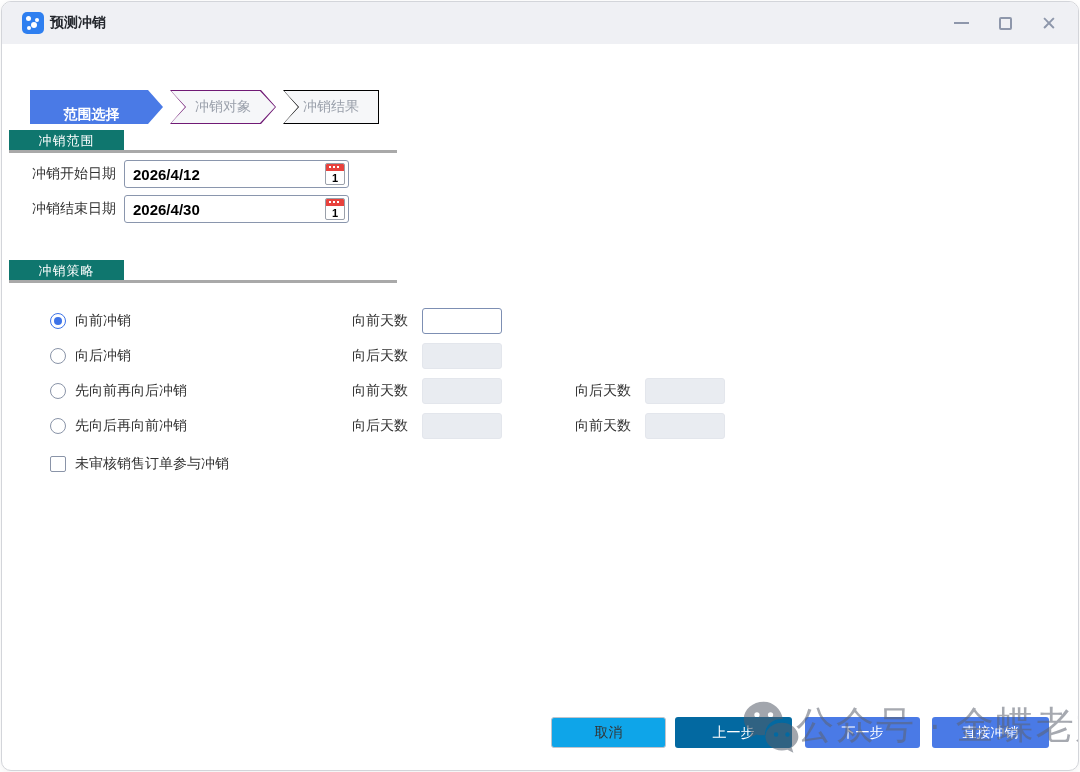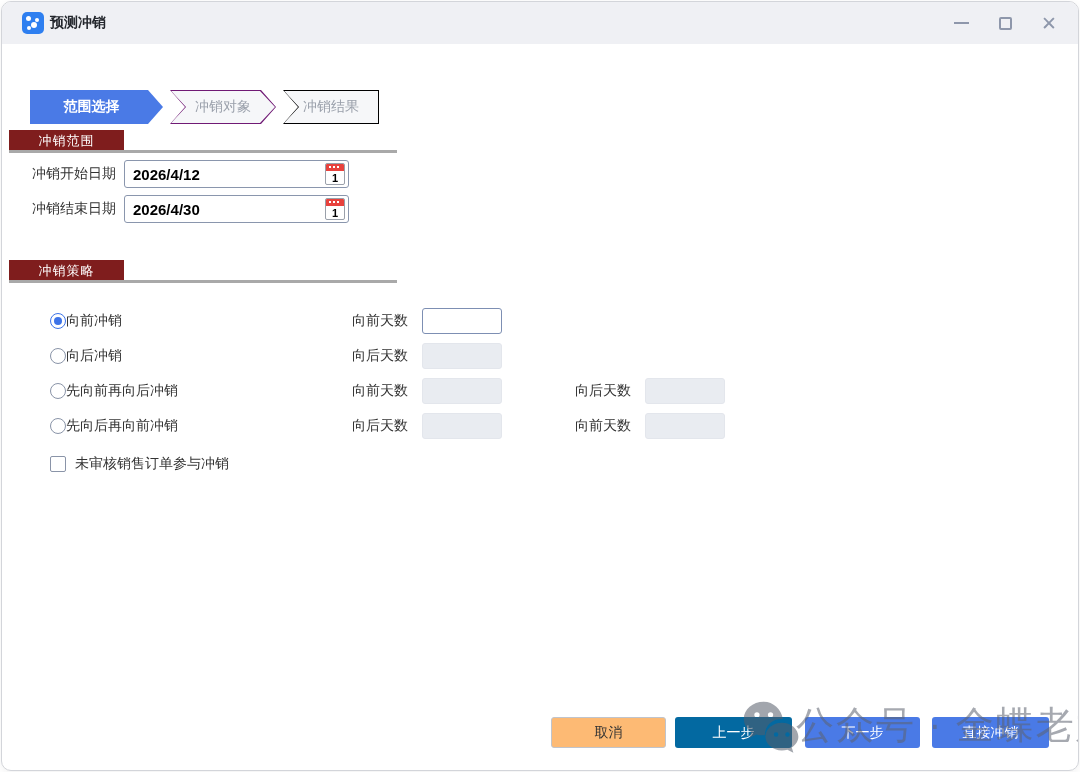--- a/index.html
+++ b/index.html
@@ -24,58 +24,58 @@
   .min-glyph{width:15px;height:2px;background:#8e97ab;}
   .max-glyph{width:13px;height:13px;border:2px solid #8e97ab;border-radius:2px;}
   .close-glyph{font-size:19px;line-height:1;color:#8e97ab;}
   
   .heading{position:absolute;left:55px;top:48px;font-size:17px;font-weight:700;color:#111;}
   
   .wizard{position:absolute;left:28px;top:88px;height:34px;display:flex;gap:7px;}
   .step{position:relative;height:34px;display:flex;align-items:center;justify-content:center;font-size:14px;}
   .step span{position:relative;z-index:2;}
   .step-active{width:133px;background:#4a7ae6;color:#fff;font-weight:700;padding-right:10px;
-    clip-path:polygon(0 0,calc(100% - 15px) 0,100% 50%,calc(100% - 15px) 100%,0 100%);}
+    clip-path:polygon(0 0,calc(100% - 15px) 0,100% 50%,calc(100% - 15px) 100%,0 100%);align-items:flex-end;}
   .step-mid{width:106px;background:#701a75;color:#9aa0ab;
     clip-path:polygon(0 0,calc(100% - 15px) 0,100% 50%,calc(100% - 15px) 100%,0 100%,15px 50%);}
   .step-last{width:96px;background:#000000;color:#9aa0ab;
     clip-path:polygon(0 0,100% 0,100% 100%,0 100%,15px 50%);font-family:Liberation Serif, serif;}
   .step-mid::before,.step-last::before{content:"";position:absolute;inset:1px;background:#f6f7f9;clip-path:inherit;z-index:1;}
   
-  .sec-tab{position:absolute;left:7px;width:115px;height:21px;background:#7f1d1d;color:#fff;font-size:13px;
+  .sec-tab{position:absolute;left:7px;width:115px;height:21px;background:#0f766e;color:#fff;font-size:13px;
     display:flex;align-items:center;justify-content:center;letter-spacing:1px;}
   .sec-line{position:absolute;left:7px;width:388px;height:3px;background:#a9a9a9;}
   
   .field-row{position:absolute;display:flex;align-items:center;}
   .field-label{font-size:14px;color:#333;}
   .date-box{position:relative;margin-left:8px;width:225px;height:28px;}
   .date-input{width:100%;height:100%;border:1px solid #8a96ad;border-radius:3px;padding:0 28px 0 8px;
     font-size:15px;font-weight:700;color:#000;font-family:inherit;background:#fff;}
   .cal-btn{position:absolute;right:4px;top:3px;width:20px;height:22px;background:#fff;border:1px solid #9aa0aa;
     border-radius:2px;cursor:pointer;overflow:hidden;}
   .cal-top{position:absolute;left:0;top:0;width:100%;height:7px;background:#e8423d;}
   .cal-top::before{content:"";position:absolute;left:3px;top:2px;width:12px;height:2px;
     background:repeating-linear-gradient(90deg,#fff 0 2px,transparent 2px 4px);}
   .cal-num{position:absolute;left:0;top:7px;width:100%;text-align:center;font-size:11px;font-weight:700;color:#000;line-height:14px;}
   
-  .opt-row{position:absolute;left:48px;height:26px;display:flex;align-items:center;}
+  .opt-row{position:absolute;left:48px;height:26px;display:flex;align-items:center;gap:9px;}
   .radio{width:16px;height:16px;border:1px solid #8a94a8;border-radius:50%;background:#fff;flex:0 0 auto;cursor:pointer;}
   .radio.checked{border:1px solid #3d73e8;position:relative;}
   .radio.checked::after{content:"";position:absolute;inset:3px;background:#3d73e8;border-radius:50%;}
   .opt-label{font-size:14px;color:#333;}
   .day-group{position:absolute;display:flex;align-items:center;gap:14px;height:26px;}
   .day-label{font-size:14px;color:#333;}
   .day-input{width:80px;height:26px;border:1px solid #7d8fb3;border-radius:3px;background:#fff;font-family:inherit;font-size:14px;padding:0 6px;}
   .day-input.disabled{background:#e9ecf1;border:1px solid #e3e6ec;}
   .check-row{position:absolute;left:48px;height:20px;display:flex;align-items:center;gap:9px;}
   .checkbox{width:16px;height:16px;border:1px solid #8a94a8;border-radius:2px;background:#fff;flex:0 0 auto;cursor:pointer;}
   
   .btn{position:absolute;top:715px;height:31px;border-radius:3px;font-size:14px;font-family:inherit;
     display:flex;align-items:center;justify-content:center;cursor:pointer;border:none;}
-  .btn-cancel{left:549px;width:115px;background:#fdba74;border:1px solid #c0c4cc;color:#333;}
+  .btn-cancel{left:549px;width:115px;background:#0ea5e9;border:1px solid #c0c4cc;color:#333;}
   .btn-prev{left:673px;width:117px;background:#0369a1;color:#fff;}
   .btn-next{left:803px;width:115px;background:#4a7ae6;color:#fff;}
   .btn-direct{left:930px;width:117px;background:#4a7ae6;color:#fff;}
   
   .watermark{position:absolute;left:740px;top:696px;display:flex;align-items:flex-start;z-index:50;pointer-events:none;}
   .wm-text{margin-left:-4px;margin-top:2px;font-size:38px;font-weight:500;letter-spacing:2px;
     color:rgba(92,98,112,.55);white-space:nowrap;}
 </style>
 </head>
 <body>

